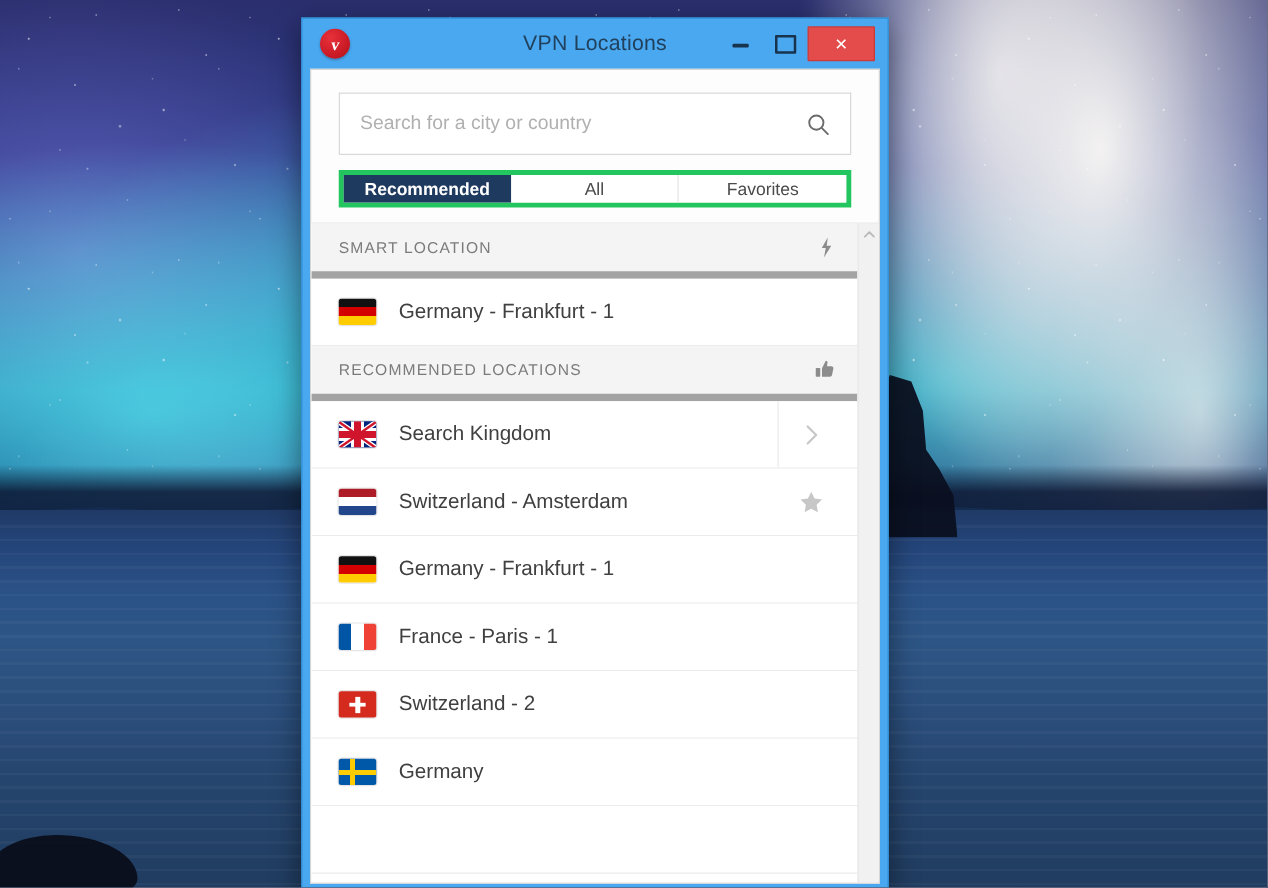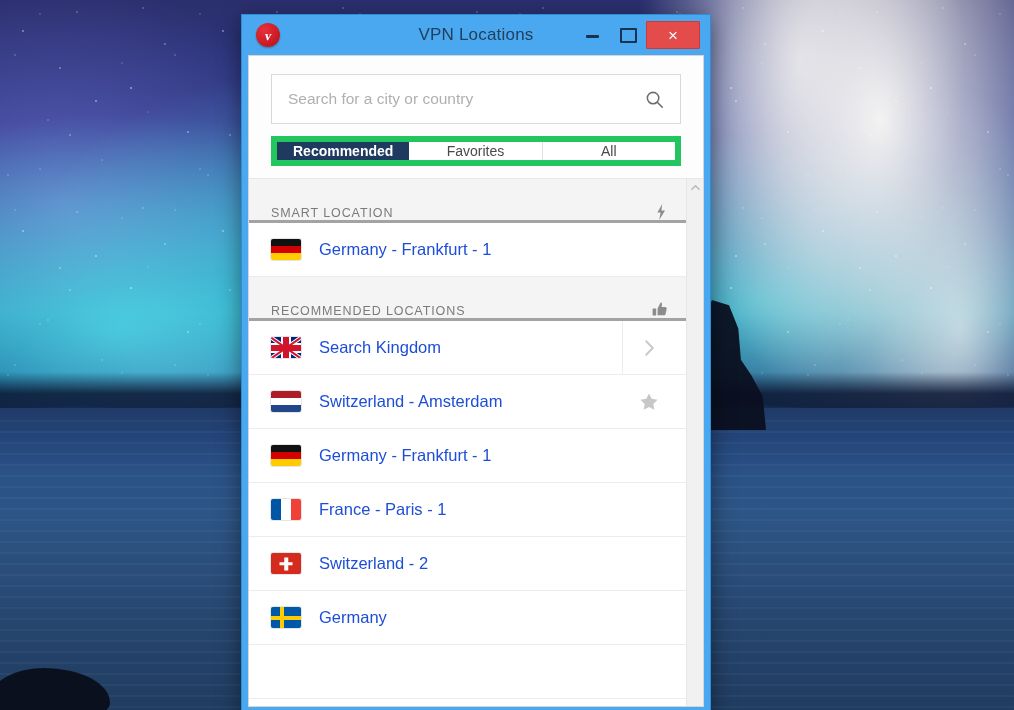--- a/index.html
+++ b/index.html
@@ -229,21 +229,21 @@
     font-family: "Liberation Sans", sans-serif;
     background: transparent;
   }
   .search-input::placeholder { color: #b0b0b0; }
   .search-icon { flex: 0 0 auto; color: #6b6b6b; display: flex; }
 
   
   .tabs {
     margin: 2px 22px 0 22px;
     display: flex;
-    border: 6px solid #22c55e;
+    border: 4px solid #22c55e;
     background: #fff;
     height: 30px;
   }
   .tab {
     flex: 1 1 0;
     display: flex; align-items: center; justify-content: center;
     font-size: 14px; color: #4a4a4a;
     border-right: 1px solid #e2e2e2;
     background: #fff;
     cursor: default;
@@ -262,23 +262,23 @@
     display: flex;
     margin-top: 12px;
     border-top: 1px solid #e8e8e8;
     position: relative;
   }
   .list-col { flex: 1 1 auto; min-width: 0; overflow: hidden; background: #fff; }
 
   .section-head {
     height: 44px;
     background: #f4f4f4;
-    display: flex; align-items: flex-end;
+    display: flex; align-items: center;
     padding: 0 18px 0 22px;
-    border-bottom: 3px solid #a3a3a3;
+    border-bottom: 6px solid #a3a3a3;
     color: #7b7b7b;
     font-size: 12.5px;
     letter-spacing: .9px;
   }
   .section-head .sh-icon { margin-left: auto; color: #8c8c8c; display: flex; }
 
   .row {
     height: 54px;
     display: flex; align-items: center;
     padding: 0 10px 0 22px;
@@ -287,21 +287,21 @@
     cursor: default;
   }
   .row .flag {
     width: 30px; height: 21px; flex: 0 0 30px;
     border-radius: 2px; overflow: hidden;
     box-shadow: 0 0 0 1px rgba(0,0,0,.10);
     margin-right: 18px;
     position: relative;
   }
   .row .label {
-    font-size: 16.5px; color: #1d4ed8;
+    font-size: 16.5px; color: #404040;
     white-space: nowrap; overflow: hidden; text-overflow: ellipsis;
   }
   .row .trail {
     margin-left: auto; flex: 0 0 auto;
     width: 54px; height: 100%;
     display: flex; align-items: center; justify-content: center;
     color: #c7c7c7;
   }
   .row .trail.has-divider { border-left: 1px solid #ececec; }
 
@@ -395,22 +395,22 @@
             <svg width="19" height="19" viewBox="0 0 20 20" fill="none" stroke="currentColor" stroke-width="1.6">
               <circle cx="8.5" cy="8.5" r="6"></circle>
               <line x1="13.2" y1="13.2" x2="18.2" y2="18.2" stroke-linecap="round"></line>
             </svg>
           </span>
         </div>
       </div>
 
       <div class="tabs">
         <div class="tab active">Recommended</div>
+        <div class="tab">All</div>
         <div class="tab">Favorites</div>
-        <div class="tab">All</div>
       </div>
 
       <div class="list-region">
         <div class="list-col">
 
           <div class="section-head">
             <span>SMART LOCATION</span>
             <span class="sh-icon">
               <svg width="14" height="16" viewBox="0 0 12 16" fill="currentColor">
                 <path d="M7.2 0 2.4 8.4h3.2L4.2 16 10 6.6H6.4L7.2 0z"></path>

